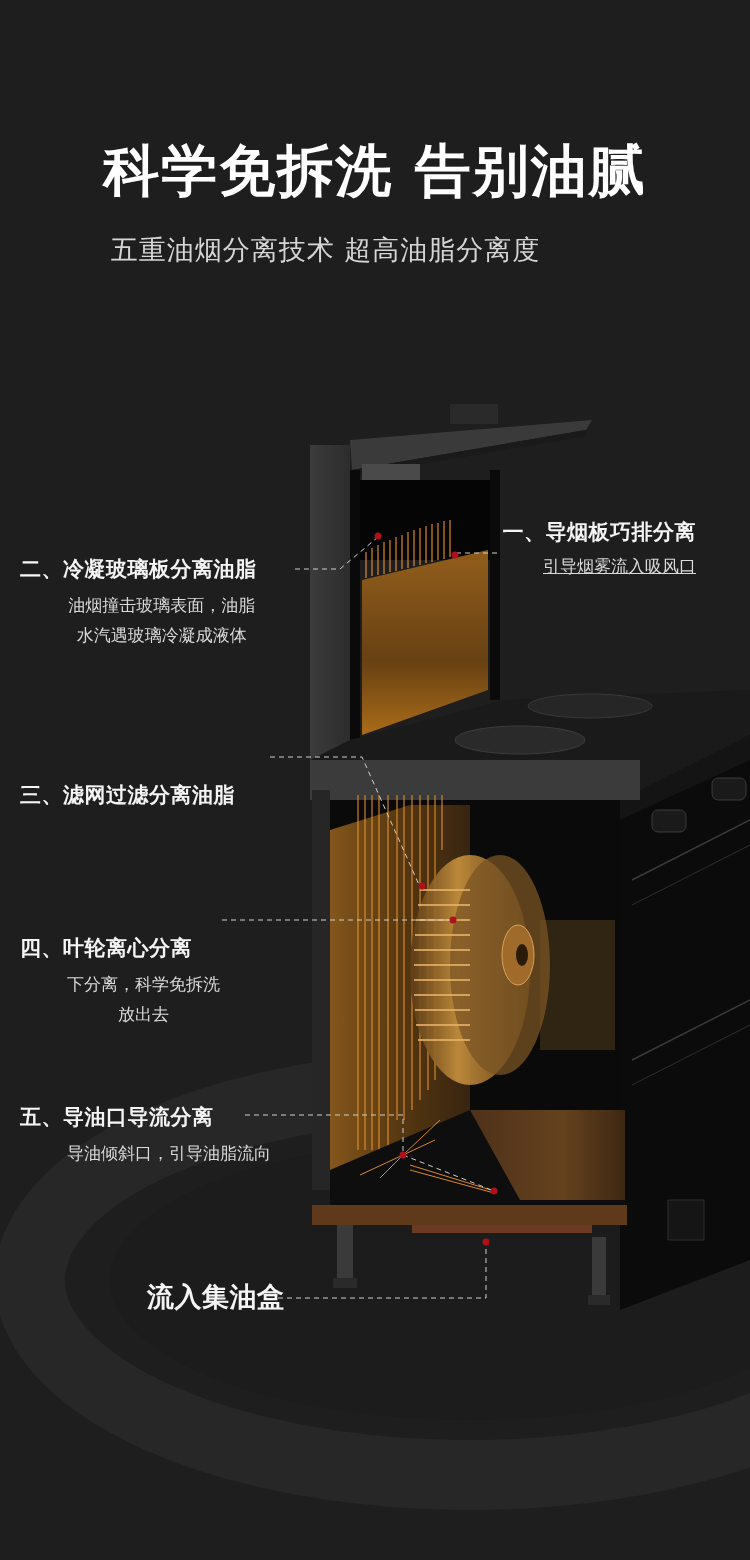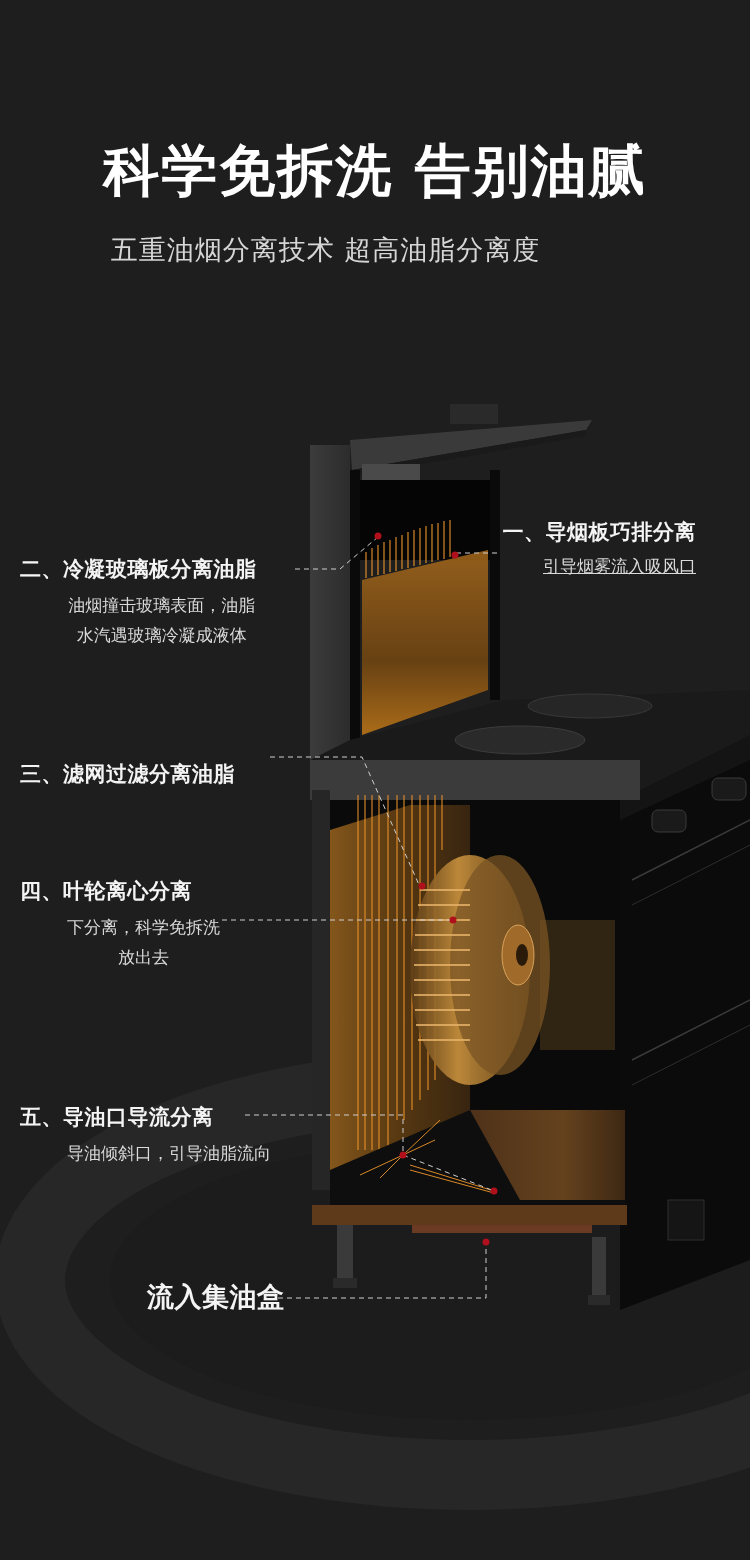--- a/index.html
+++ b/index.html
@@ -10,22 +10,22 @@
   .subtitle { position: absolute; left: 0; top: 230px; width: 651px; text-align: center;
               font-size: 27px; font-weight: normal; color: #d6d6d6; letter-spacing: 1px; line-height: 40px; }
   .scene { position: absolute; left: 0; top: 0; width: 750px; height: 1560px; }
   .callout { position: absolute; }
   .callout .head { font-size: 21px; font-weight: bold; color: #f4f4f4; white-space: nowrap; line-height: 30px; letter-spacing: 0.5px; }
   .callout .desc { font-size: 17px; color: #dadada; line-height: 30px; white-space: nowrap; margin-top: 6px; }
   .c1 { left: 496px; top: 517px; text-align: right; }
   .c1 .desc { margin-left: 47px; margin-top: 4px; text-decoration: underline; }
   .c2 { left: 20px; top: 554px; }
   .c2 .desc, .c3 .desc, .c4 .desc, .c5 .desc { margin-left: 47px; text-align: center; }
-  .c3 { left: 20px; top: 759px; }
-  .c4 { left: 20px; top: 876px; }
+  .c3 { left: 20px; top: 780px; }
+  .c4 { left: 20px; top: 933px; }
   .c5 { left: 20px; top: 1102px; }
   .c6 { left: 147px; top: 1282px; }
   .c6 .head { font-size: 27px; }
 </style>
 </head>
 <body>
 
 <div class="title">科学免拆洗 告别油腻</div>
 <div class="subtitle">五重油烟分离技术 超高油脂分离度</div>
 

